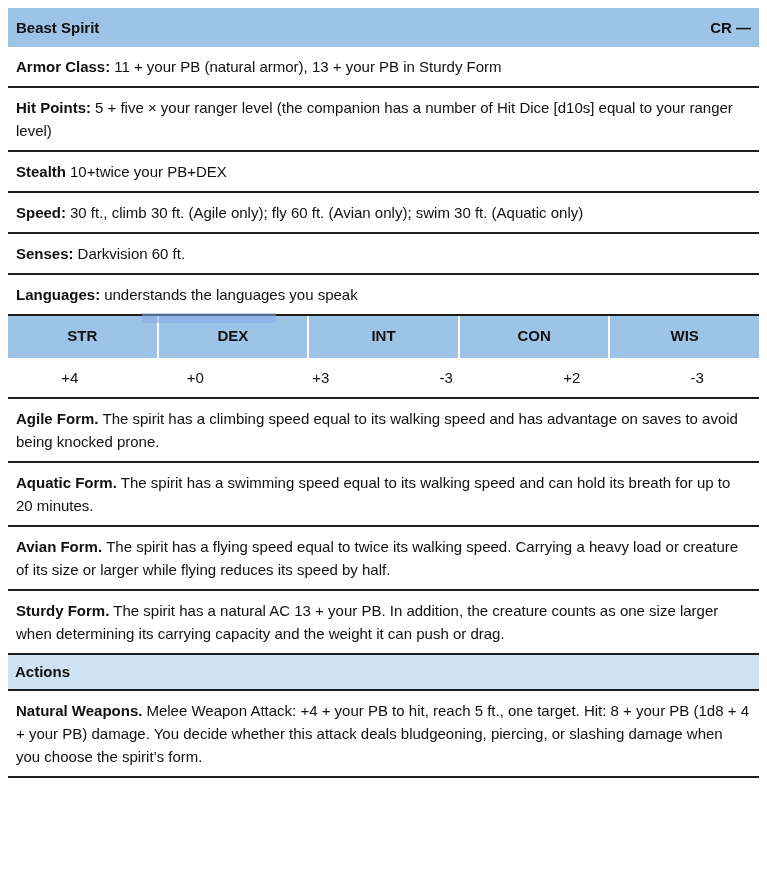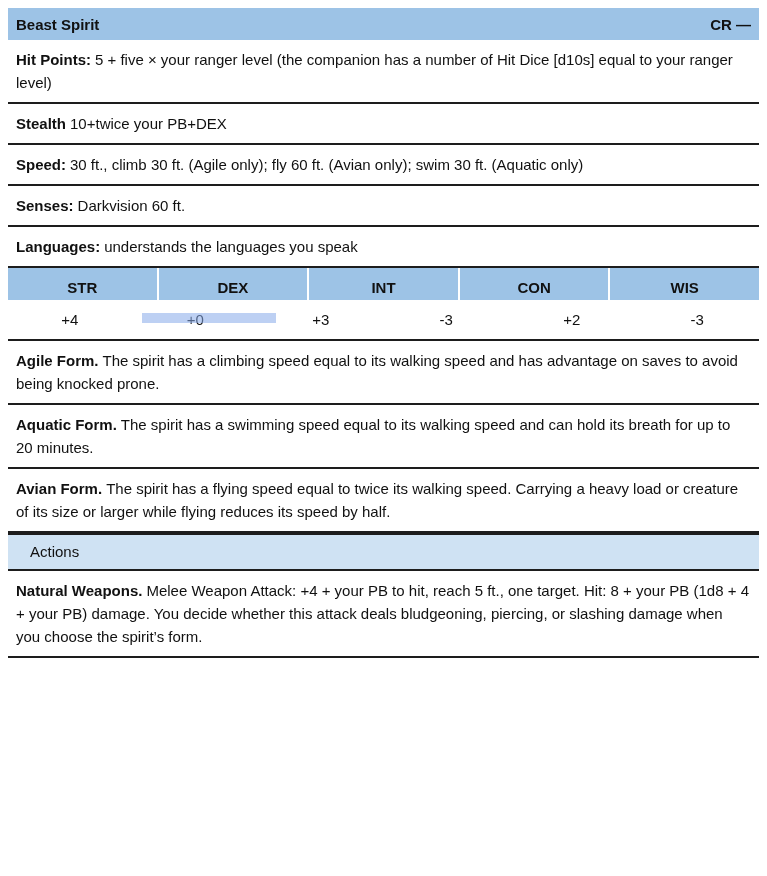--- a/index.html
+++ b/index.html
@@ -13,56 +13,59 @@
   body{
     width:767px;height:876px;position:relative;overflow:hidden;
     font-family:"Liberation Sans","DejaVu Sans",sans-serif;
     color:var(--ink);font-size:15px;line-height:23px;
     -webkit-font-smoothing:antialiased;
   }
   .sheet{width:751px;margin:8px 0 0 8px;}
   b,.lbl{font-weight:700;}
   .lbl{margin-right:4px;}
   .titlebar{
-    height:32px;background:var(--accent);
+    height:39px;background:var(--accent);
     display:flex;justify-content:space-between;align-items:center;
     padding:0 8px;font-weight:700;
   }
   .row{
     padding:8px 8px;border-bottom:2px solid var(--rule);
   }
   .row.bold{font-weight:700;}
   .two-col{display:flex;justify-content:space-between;}
   .two-col .right{margin-right:6px;}
   .stat-table{border-top:2px solid var(--rule);border-bottom:2px solid var(--rule);}
   .stat-row{display:flex;gap:2px;background:#ffffff;}
   .stat-row .cell{flex:1;text-align:center;}
-  .stat-row.head .cell{background:var(--accent);font-weight:700;line-height:39px;height:32px;}
+  .stat-row.head .cell{background:var(--accent);font-weight:700;line-height:39px;height:42px;}
   .stat-row.vals .cell{line-height:39px;height:39px;}
   .actions-bar{
     background:var(--section);
     border-top:2px solid var(--rule);border-bottom:2px solid var(--rule);
-    padding:6px 22px;font-weight:400;line-height:22px;
+    padding:6px 7px;font-weight:700;line-height:22px;
   }
   .sel-highlight{
     position:absolute;left:142px;top:313px;width:134px;height:10px;
     background:var(--highlight);z-index:5;pointer-events:none;
   }
 </style>
 </head>
 <body>
 
 <div class="sheet">
 
   <div class="titlebar">
     <span>Beast Spirit</span>
     <span>CR —</span>
   </div>
 
 
+  <div class="row">
+    <span class="lbl">Armor Class:</span><span>11 + your PB (natural armor), 13 + your PB in Sturdy Form</span>
+  </div>
 
   <div class="row">
     <span class="lbl">Hit Points:</span><span>5 + five × your ranger level (the companion has a number of Hit Dice [d10s] equal to your ranger level)</span>
   </div>
 
   <div class="row two-col">
     <span class="right">
       <span class="lbl">Stealth</span><span>10+twice your PB+DEX</span>
     </span>
   </div>
@@ -102,20 +105,23 @@
   </div>
 
   <div class="row">
     <span class="lbl">Aquatic Form.</span><span>The spirit has a swimming speed equal to its walking speed and can hold its breath for up to 20 minutes.</span>
   </div>
 
   <div class="row">
     <span class="lbl">Avian Form.</span><span>The spirit has a flying speed equal to twice its walking speed. Carrying a heavy load or creature of its size or larger while flying reduces its speed by half.</span>
   </div>
 
+  <div class="row" style="border-bottom:none;">
+    <span class="lbl">Sturdy Form.</span><span>The spirit has a natural AC 13 + your PB. In addition, the creature counts as one size larger when determining its carrying capacity and the weight it can push or drag.</span>
+  </div>
 
   <div class="actions-bar">
     <span>Actions</span>
   </div>
 
 
   <div class="row">
     <span class="lbl">Natural Weapons.</span><span>Melee Weapon Attack: +4 + your PB to hit, reach 5 ft., one target. Hit: 8 + your PB (1d8 + 4 + your PB) damage. You decide whether this attack deals bludgeoning, piercing, or slashing damage when you choose the spirit’s form.</span>
   </div>
 

